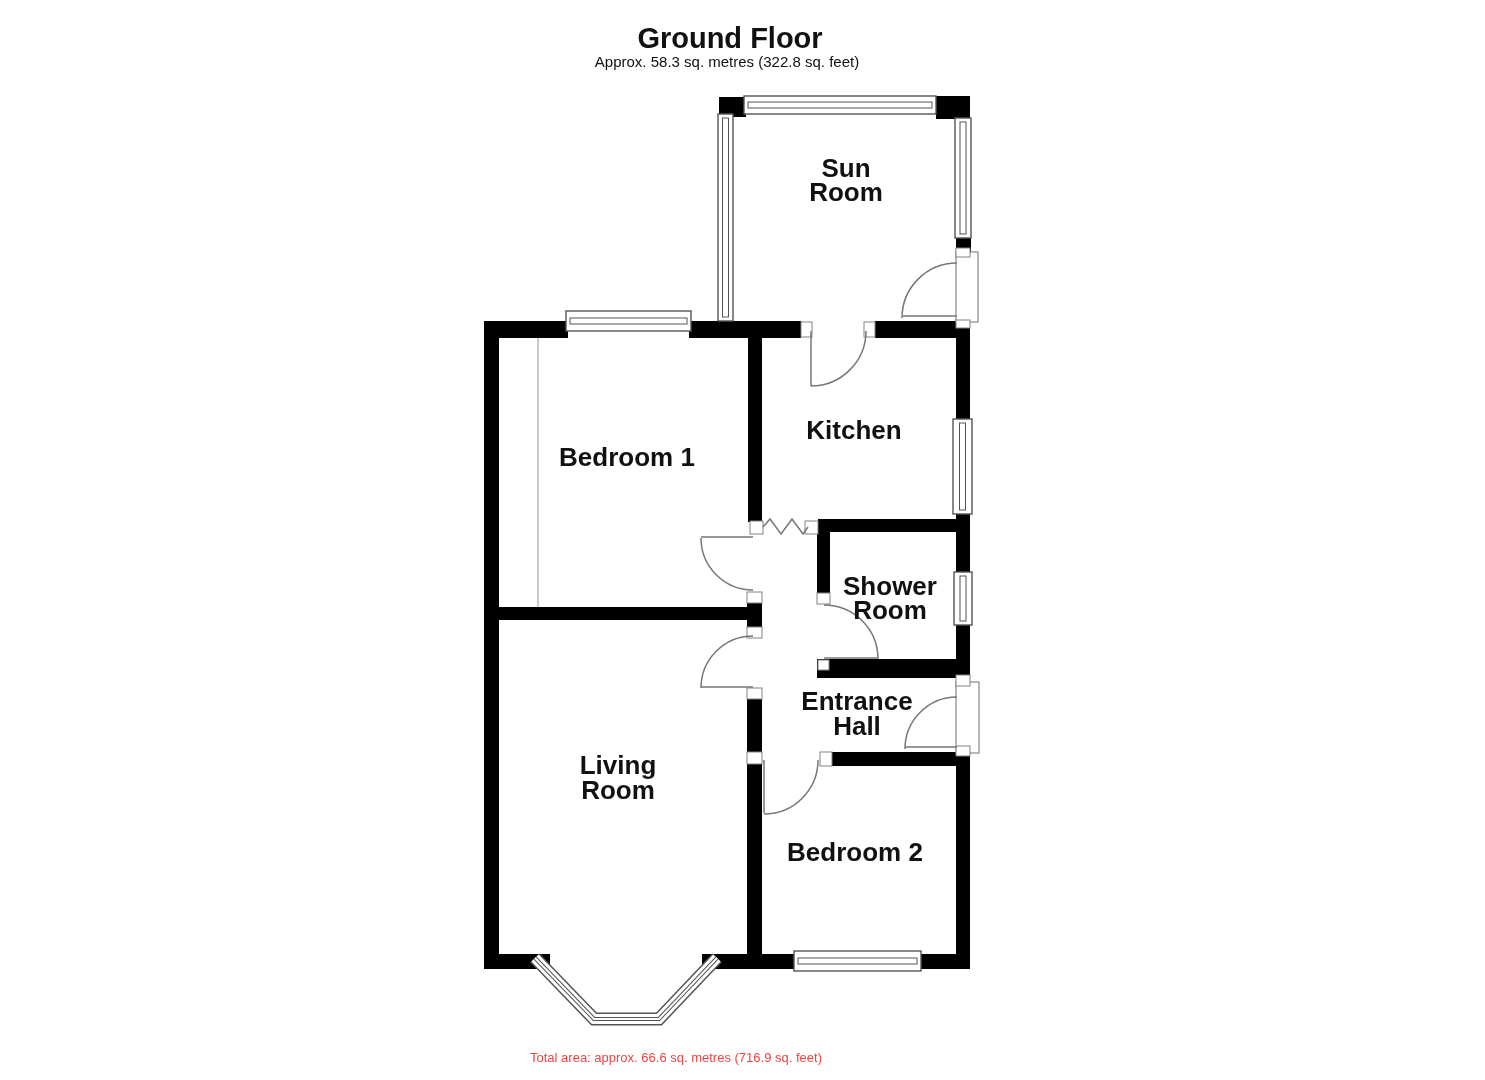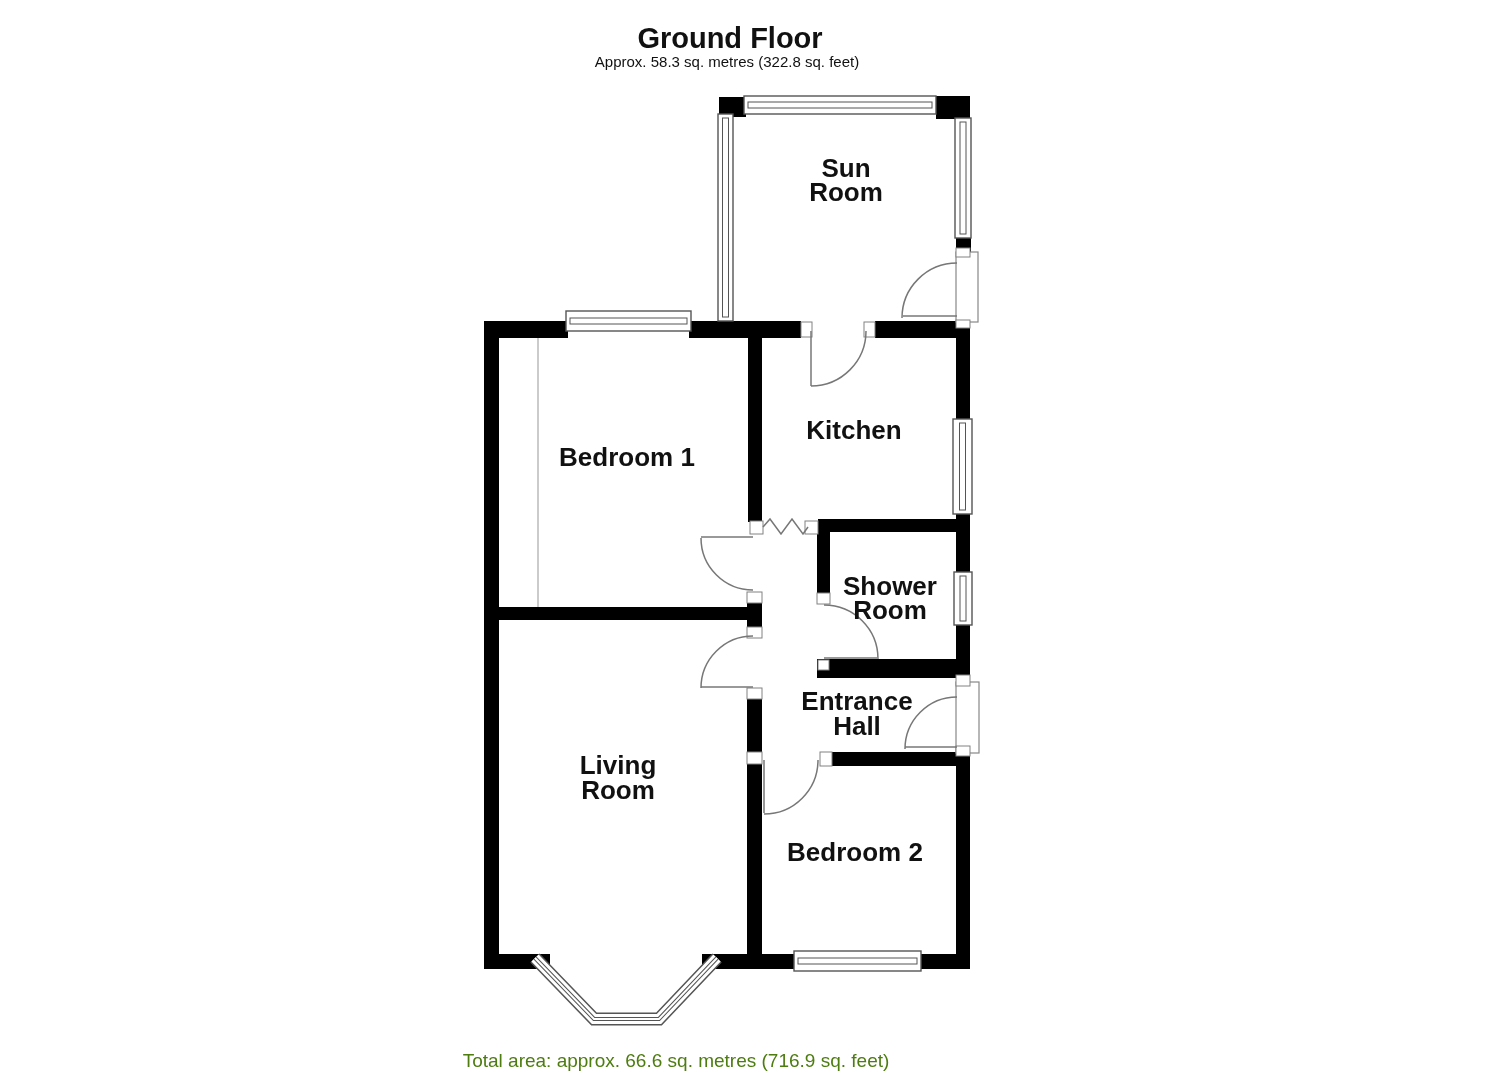--- a/index.html
+++ b/index.html
@@ -3,21 +3,21 @@
 <meta charset="utf-8">
 <style>
   html,body{margin:0;padding:0;background:#ffffff;}
   .page{position:relative;width:1485px;height:1080px;background:#fff;overflow:hidden;
         font-family:"Liberation Sans", sans-serif;}
   .title{position:absolute;top:22px;left:730px;transform:translateX(-50%);
          font-size:29px;font-weight:bold;color:#111;white-space:nowrap;}
   .subtitle{position:absolute;top:53px;left:727px;transform:translateX(-50%);
             font-size:15px;color:#111;white-space:nowrap;}
   .footer{position:absolute;top:1050px;left:676px;transform:translateX(-50%);
-          font-size:19px;color:#4d7c0f;white-space:nowrap;}
+          font-size:13px;color:#ef4444;white-space:nowrap;}
   svg{position:absolute;top:0;left:0;}
 </style>
 </head>
 <body>
 
 <div class="page">
   <div class="title">Ground Floor</div>
   <div class="subtitle">Approx. 58.3 sq. metres (322.8 sq. feet)</div>
 
   <svg id="plan" width="1485" height="1080" viewBox="0 0 1485 1080">

